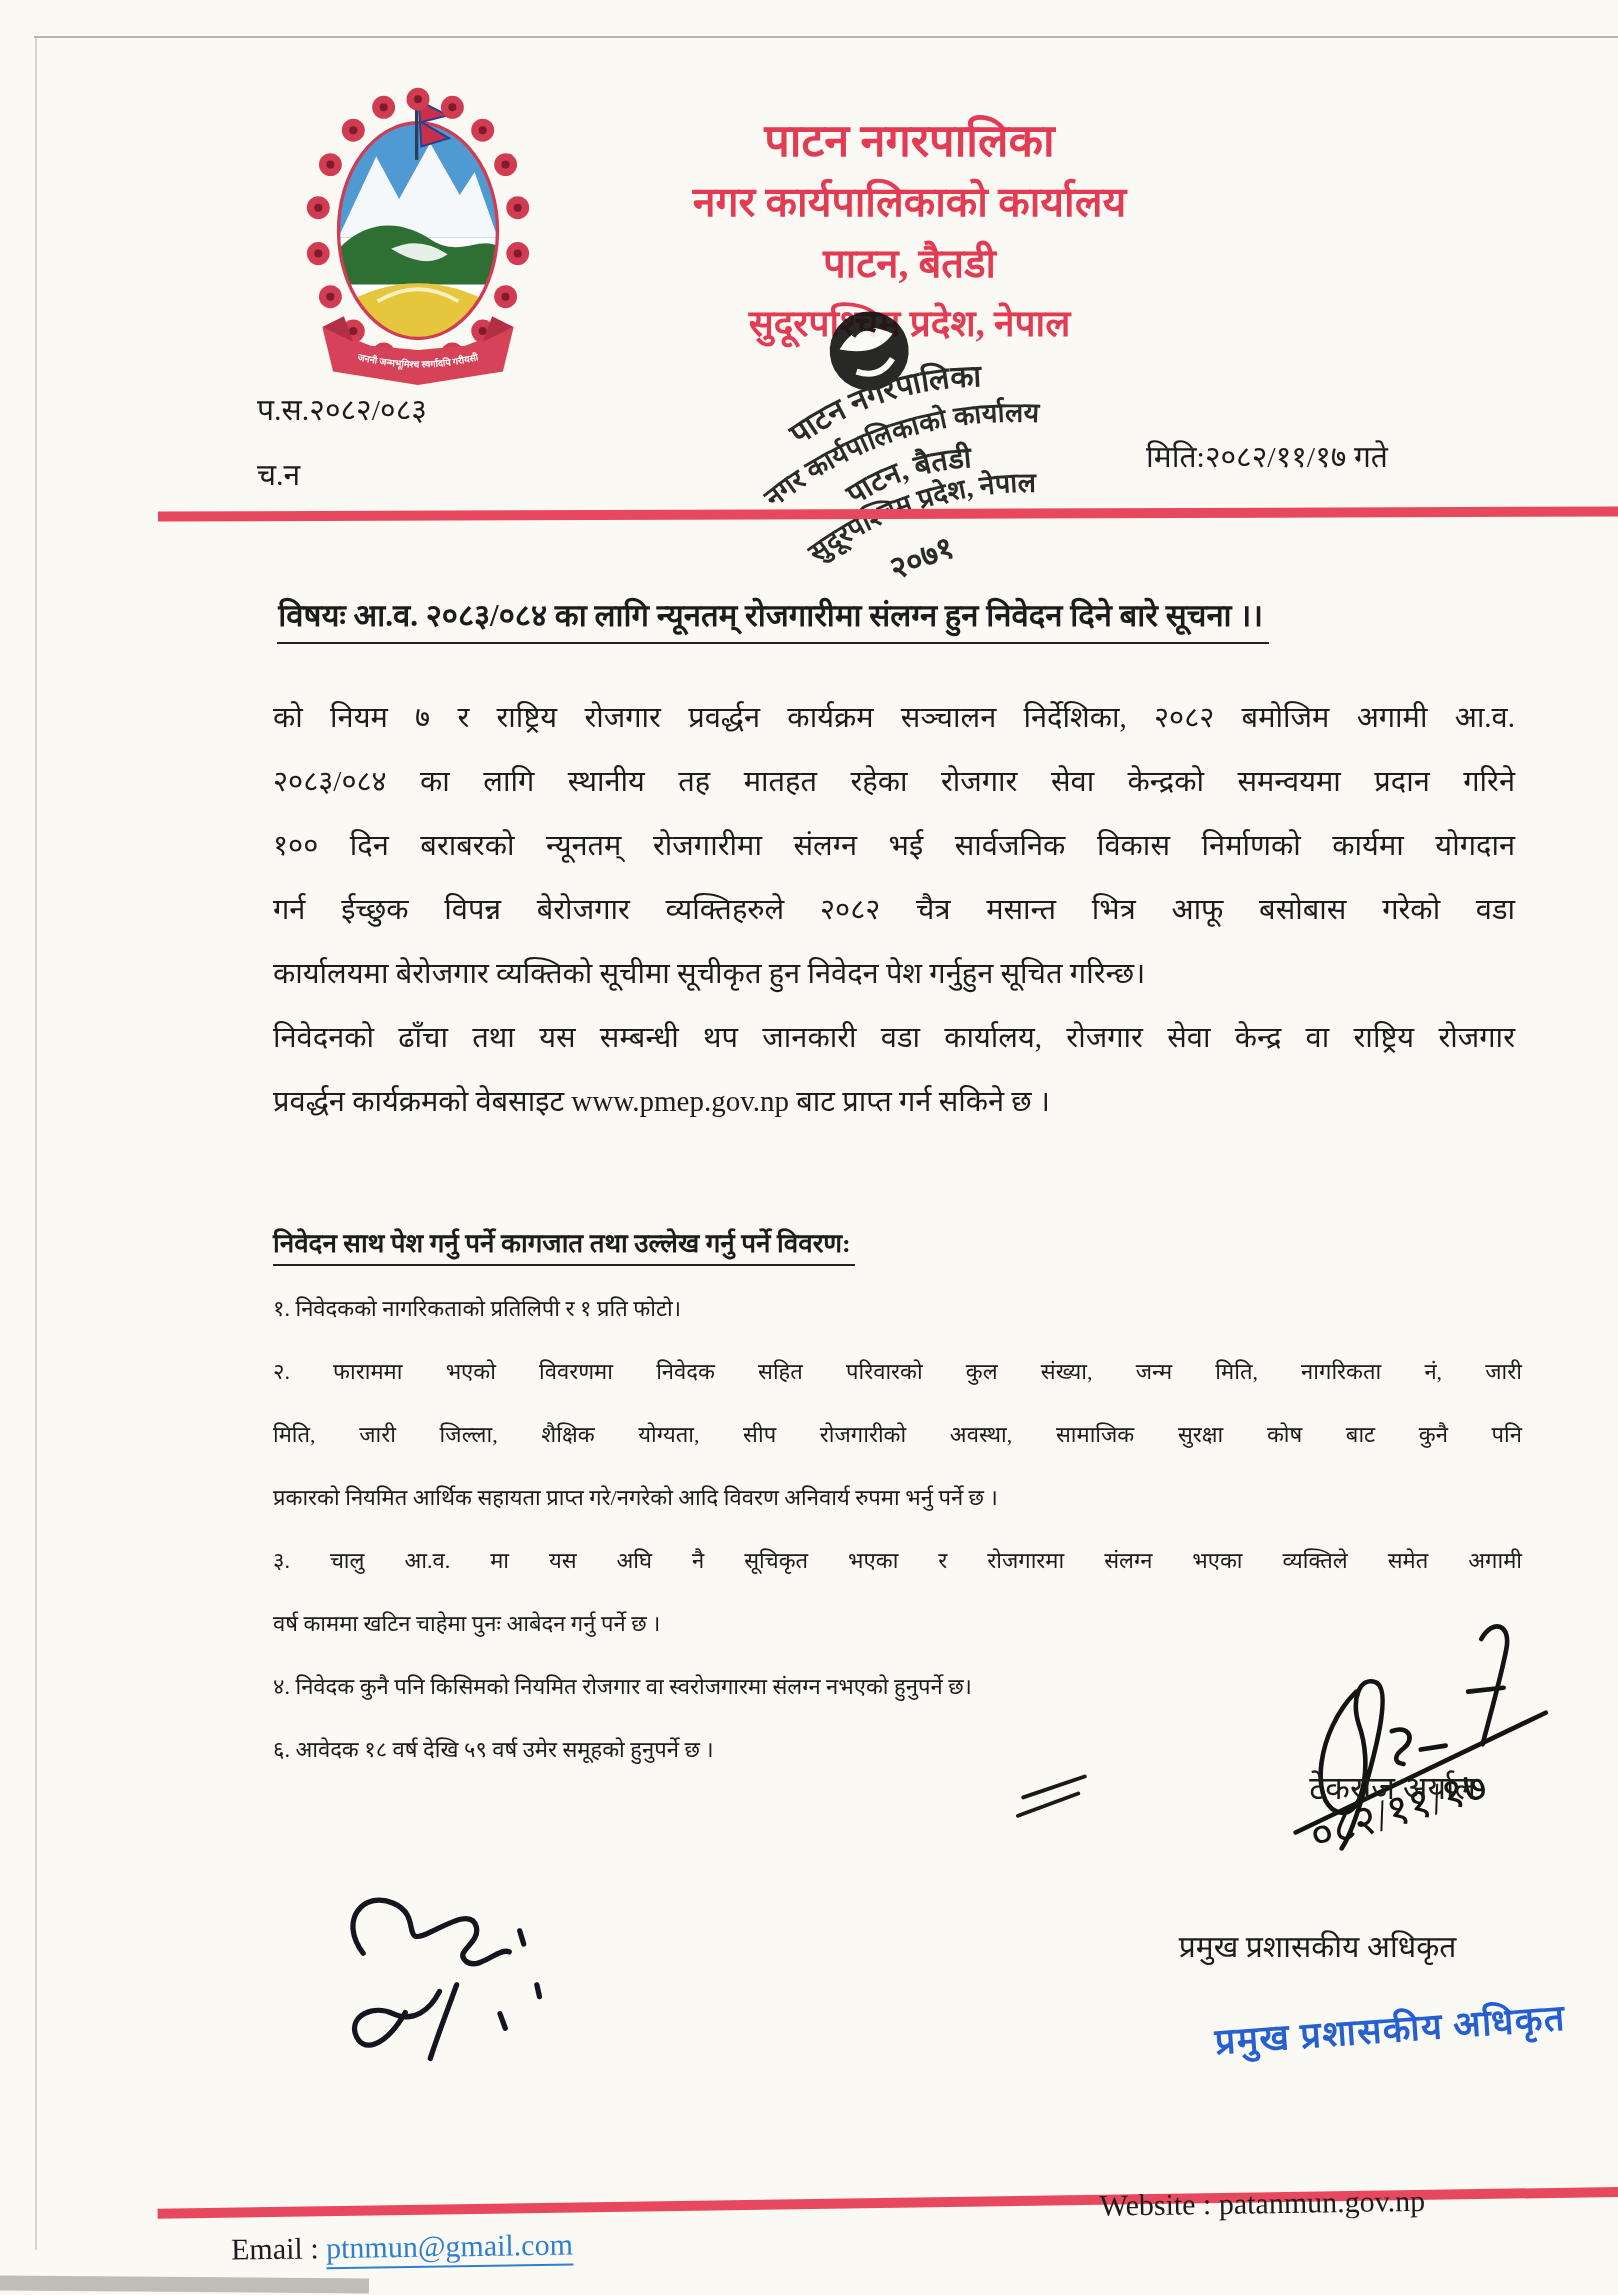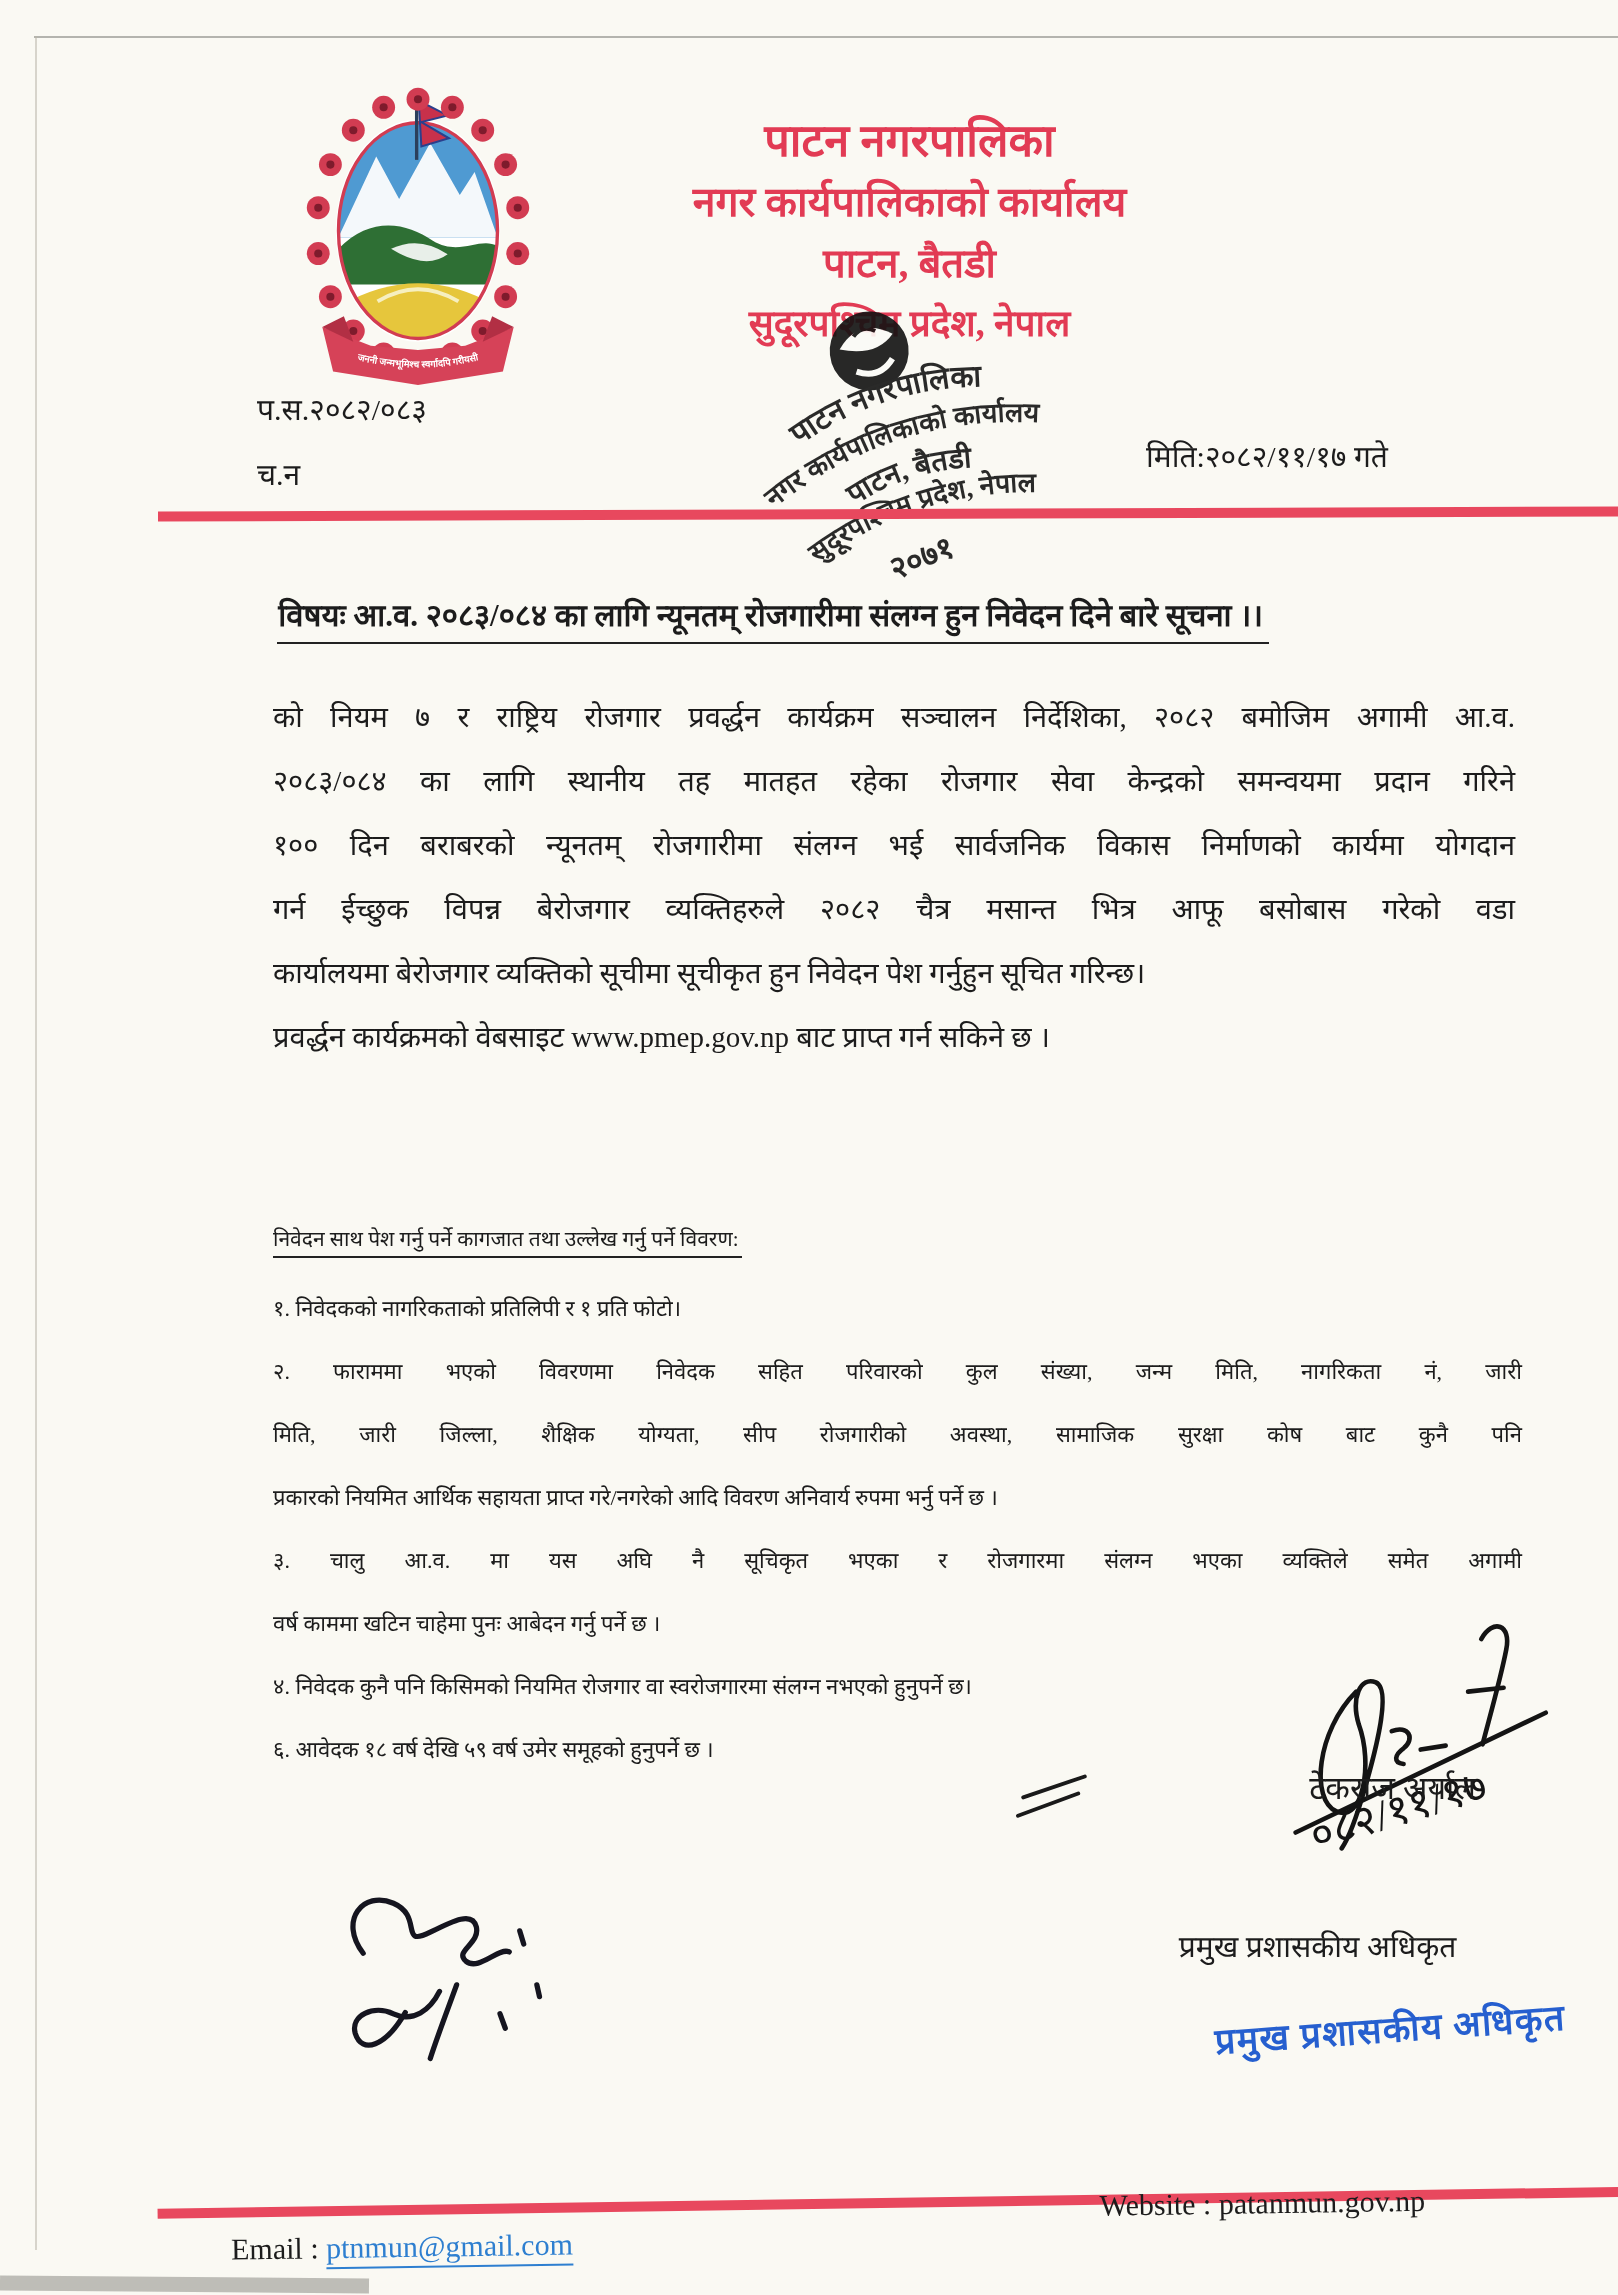--- a/index.html
+++ b/index.html
@@ -19,21 +19,21 @@
   .hdr .l4{font-size:37px;line-height:59px;}
   .meta{font-size:30px;}
   .rule{height:10px;background:#e8485e;}
   .rule-top{left:158px;top:509px;width:1461px;transform:rotate(-.2deg);}
   .subject{left:277px;top:593px;font-size:31px;font-weight:bold;border-bottom:2.6px solid #222;
            padding:0 6.6px 6.6px 1.3px;display:inline-block;}
   .bodytxt{left:273px;top:685px;width:1242px;font-size:29px;}
   .tl{height:64px;line-height:64px;}
   .j{text-align:justify;text-align-last:justify;}
   .indent{padding-left:33px;}
-  .heading{left:273px;top:1224px;font-size:21px;font-weight:normal;border-bottom:2.6px solid #222;
+  .heading{left:273px;top:1224px;font-size:26px;font-weight:bold;border-bottom:2.6px solid #222;
            padding:0 4px 4px 0;display:inline-block;}
   .list{left:273px;top:1277px;width:1249px;font-size:22px;}
   .list .tl{height:63px;line-height:63px;}
   .nw{white-space:nowrap;}
   .name{left:1160px;top:1765px;width:316px;text-align:right;font-size:32px;}
   .title{left:1120px;top:1925px;width:395px;text-align:center;font-size:30px;}
   .bluestamp{left:1179px;top:2004px;width:422px;text-align:center;font-size:36px;font-weight:bold;
              color:#1553cc;transform:rotate(-4deg);letter-spacing:1.3px;opacity:.92;}
   .footer{left:0;top:2173px;width:1619px;height:125px;transform:rotate(-.85deg);}
   .rule-bottom{left:158px;top:26px;width:1469px;}
@@ -170,20 +170,21 @@
   <div class="abs rule rule-top"></div>
 
   <div class="abs subject">विषयः आ.व. २०८३/०८४ का लागि न्यूनतम् रोजगारीमा संलग्न हुन निवेदन दिने बारे सूचना ।।</div>
 
   <div class="abs bodytxt">
     <div class="tl j">को नियम ७ र राष्ट्रिय रोजगार प्रवर्द्धन कार्यक्रम सञ्चालन निर्देशिका, २०८२ बमोजिम अगामी आ.व.</div>
     <div class="tl j">२०८३/०८४ का लागि स्थानीय तह मातहत रहेका रोजगार सेवा केन्द्रको समन्वयमा प्रदान गरिने</div>
     <div class="tl j">१०० दिन बराबरको न्यूनतम् रोजगारीमा संलग्न भई सार्वजनिक विकास निर्माणको कार्यमा योगदान</div>
     <div class="tl j">गर्न ईच्छुक विपन्न बेरोजगार व्यक्तिहरुले २०८२ चैत्र मसान्त भित्र आफू बसोबास गरेको वडा</div>
     <div class="tl nw">कार्यालयमा बेरोजगार व्यक्तिको सूचीमा सूचीकृत हुन निवेदन पेश गर्नुहुन सूचित गरिन्छ।</div>
+    <div class="tl j">निवेदनको ढाँचा तथा यस सम्बन्धी थप जानकारी वडा कार्यालय, रोजगार सेवा केन्द्र वा राष्ट्रिय रोजगार</div>
     <div class="tl nw">
       <span>प्रवर्द्धन कार्यक्रमको वेबसाइट </span><span>www.pmep.gov.np</span><span> बाट प्राप्त गर्न सकिने छ ।</span>
     </div>
   </div>
 
   <div class="abs heading">निवेदन साथ पेश गर्नु पर्ने कागजात तथा उल्लेख गर्नु पर्ने विवरण:</div>
 
   <div class="abs list">
     <div class="tl nw">१. निवेदकको नागरिकताको प्रतिलिपी र १ प्रति फोटो।</div>
     <div class="tl j">२. फाराममा भएको विवरणमा निवेदक सहित परिवारको कुल संख्या, जन्म मिति, नागरिकता नं, जारी</div>

